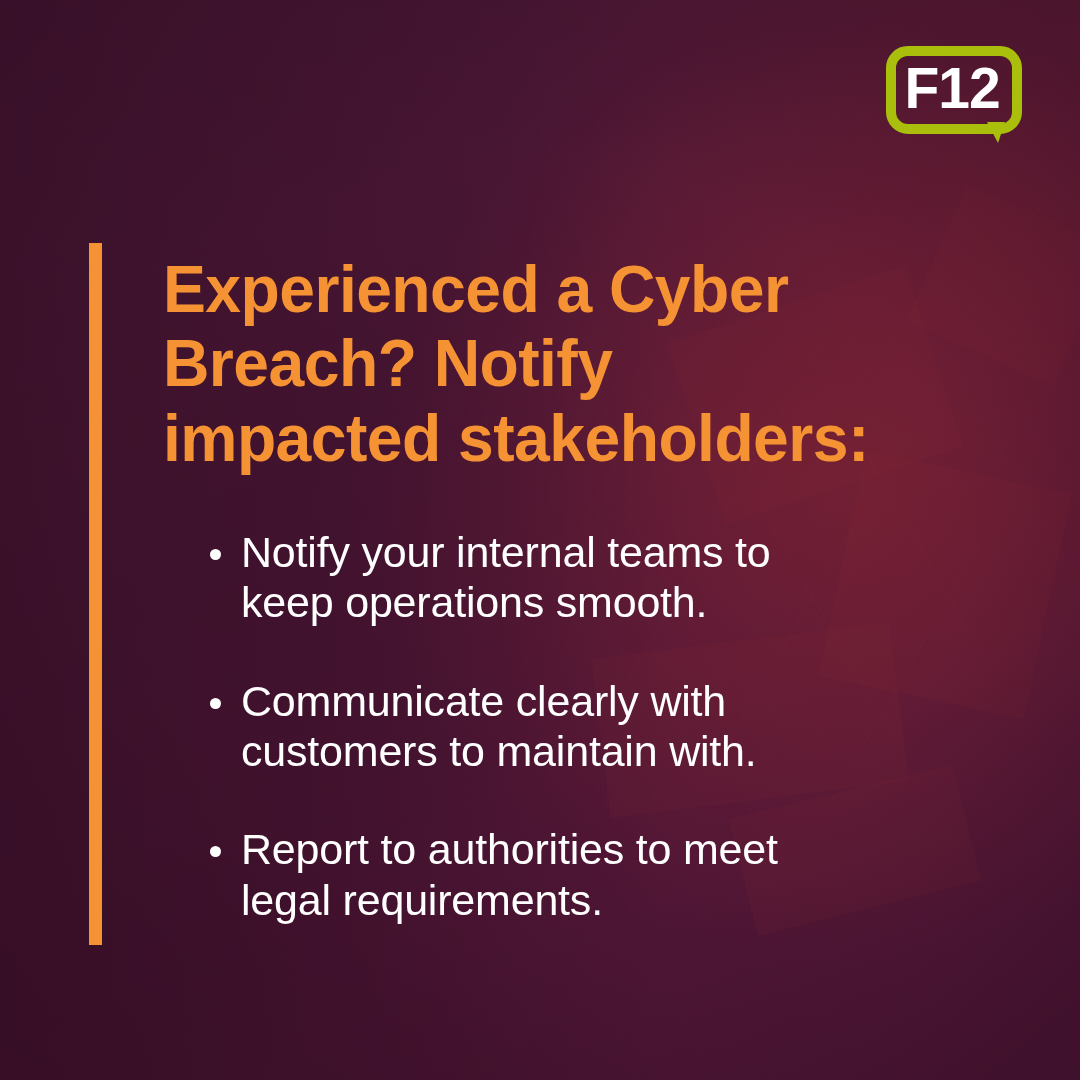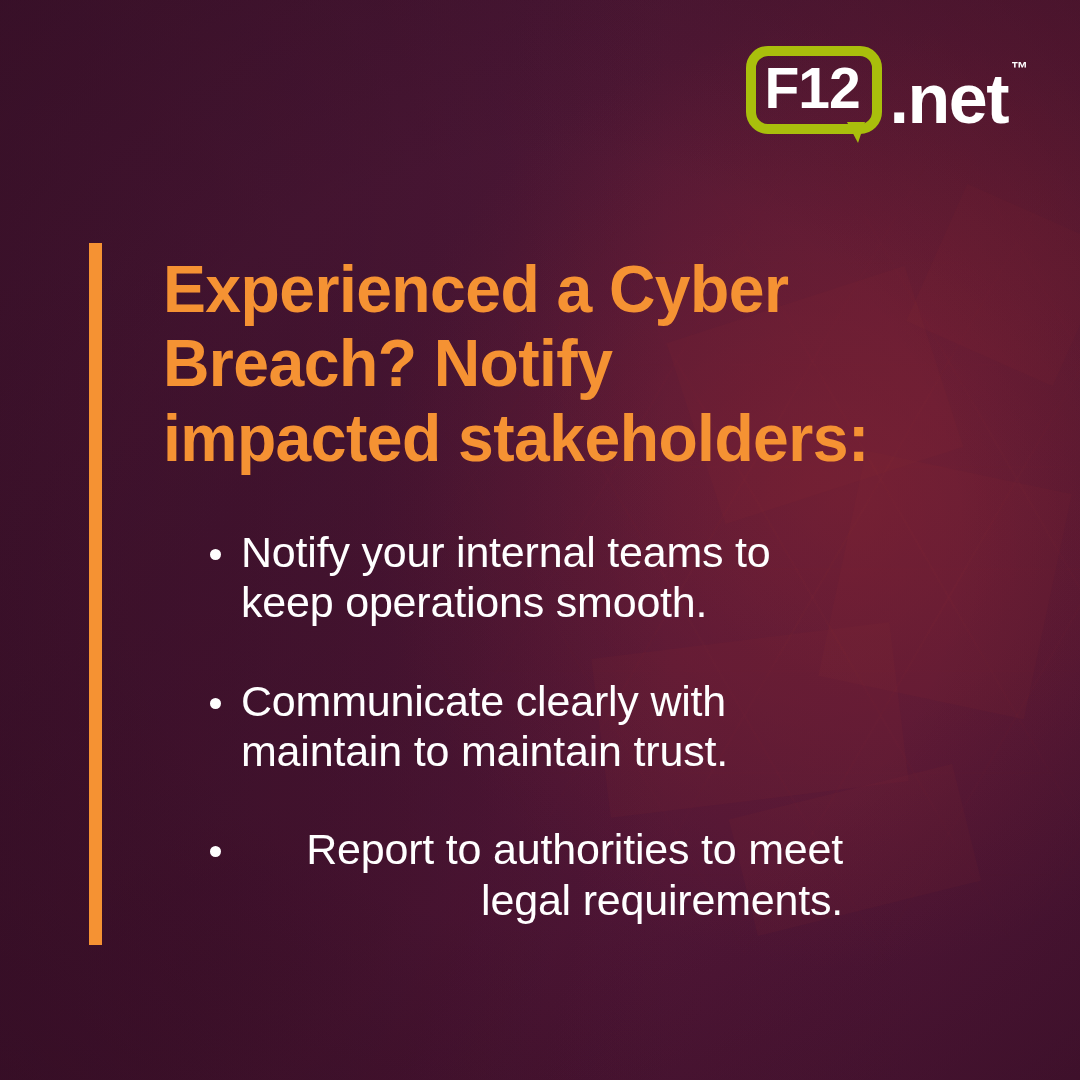--- a/index.html
+++ b/index.html
@@ -142,21 +142,21 @@
     position: relative;
     color: #ffffff;
     font-size: 43px;
     font-weight: 400;
     line-height: 1.17;
     letter-spacing: -0.2px;
     padding-left: 78px;
     margin-bottom: 48px;
     margin-top: 38px;
   }
-  .bullet:last-child { margin-bottom: 0; text-align: right; }
+  .bullet:last-child { margin-bottom: 0; }
   .bullet-dot {
     position: absolute;
     left: 47px;
     top: 22px;
     width: 11px;
     height: 11px;
     border-radius: 50%;
     background: #ffffff;
   }
   .bullet-text { display: block; }
@@ -180,42 +180,38 @@
   <div class="bg-veil"></div>
 
   <div class="logo">
     <div class="logo-mark">
       <svg viewBox="0 0 142 98" xmlns="http://www.w3.org/2000/svg" aria-hidden="true">
         <path d="M119 76 L112 97 L101 76 Z" fill="#a9bf0c"></path>
         <rect x="5" y="5" width="126" height="78" rx="17" ry="17" fill="none" stroke="#a9bf0c" stroke-width="10"></rect>
         <text x="66" y="62" text-anchor="middle" font-family="Liberation Sans, DejaVu Sans, sans-serif" font-size="57" font-weight="700" fill="#ffffff" letter-spacing="-1">F12</text>
       </svg>
     </div>
-    <div class="logo-word">
-      <span class="logo-net">.net</span>
-      <span class="logo-tm">™</span>
-    </div>
   </div>
 
   <div class="accent-bar"></div>
 
   <div class="content">
 
     <h1 class="headline">Experienced a Cyber
 Breach? Notify
 impacted stakeholders:</h1>
 
     <ul class="bullets">
       <li class="bullet">
         <span class="bullet-dot"></span>
         <span class="bullet-text">Notify your internal teams to keep operations smooth.</span>
       </li>
       <li class="bullet">
         <span class="bullet-dot"></span>
-        <span class="bullet-text">Communicate clearly with maintain to maintain trust.</span>
+        <span class="bullet-text">Communicate clearly with customers to maintain with.</span>
       </li>
       <li class="bullet">
         <span class="bullet-dot"></span>
         <span class="bullet-text">Report to authorities to meet legal requirements.</span>
       </li>
     </ul>
 
   </div>
 </div>
 

